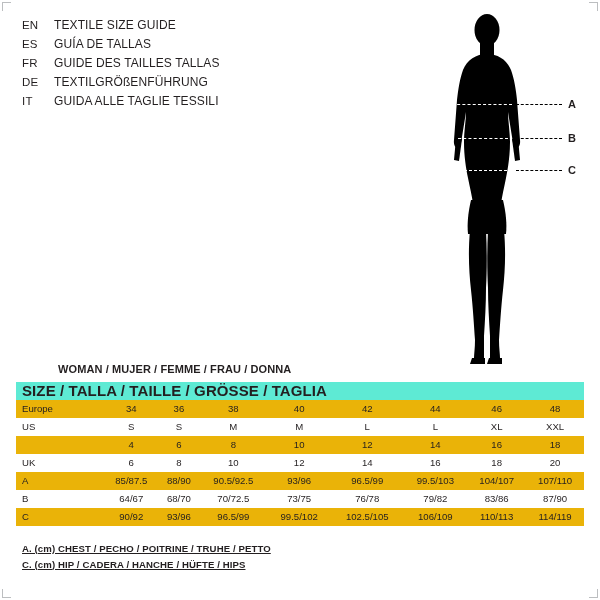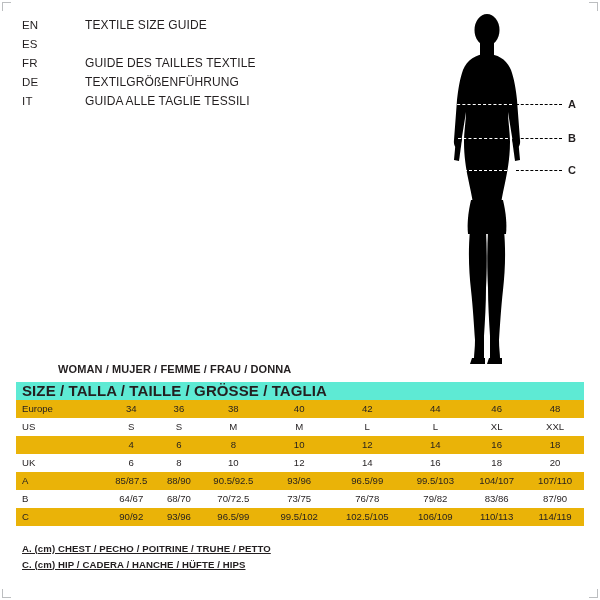--- a/index.html
+++ b/index.html
@@ -22,21 +22,20 @@
     position: absolute;
     left: 22px;
     top: 16px;
     width: 300px;
   }
   .lang-row {
     display: flex;
     align-items: baseline;
     height: 19px;
     line-height: 19px;
-    gap: 31px;
   }
   .lang-code {
     width: 32px;
     flex: 0 0 32px;
     font-size: 11.5px;
     letter-spacing: .2px;
     color: #231f20;
   }
   .lang-text {
     font-size: 12px;
@@ -151,24 +150,25 @@
   <div class="corner c-bl"></div>
   <div class="corner c-br"></div>
 
   <div class="lang-block">
     <div class="lang-row">
       <span class="lang-code">EN</span>
       <span class="lang-text">TEXTILE SIZE GUIDE</span>
     </div>
     <div class="lang-row">
       <span class="lang-code">ES</span>
+      <span class="lang-text">GUÍA DE TALLAS</span>
     </div>
     <div class="lang-row">
       <span class="lang-code">FR</span>
-      <span class="lang-text">GUIDE DES TAILLES TEXTILE</span>
+      <span class="lang-text">GUIDE DES TAILLES TALLAS</span>
     </div>
     <div class="lang-row">
       <span class="lang-code">DE</span>
       <span class="lang-text">TEXTILGRÖßENFÜHRUNG</span>
     </div>
     <div class="lang-row">
       <span class="lang-code">IT</span>
       <span class="lang-text">GUIDA ALLE TAGLIE TESSILI</span>
     </div>
   </div>

